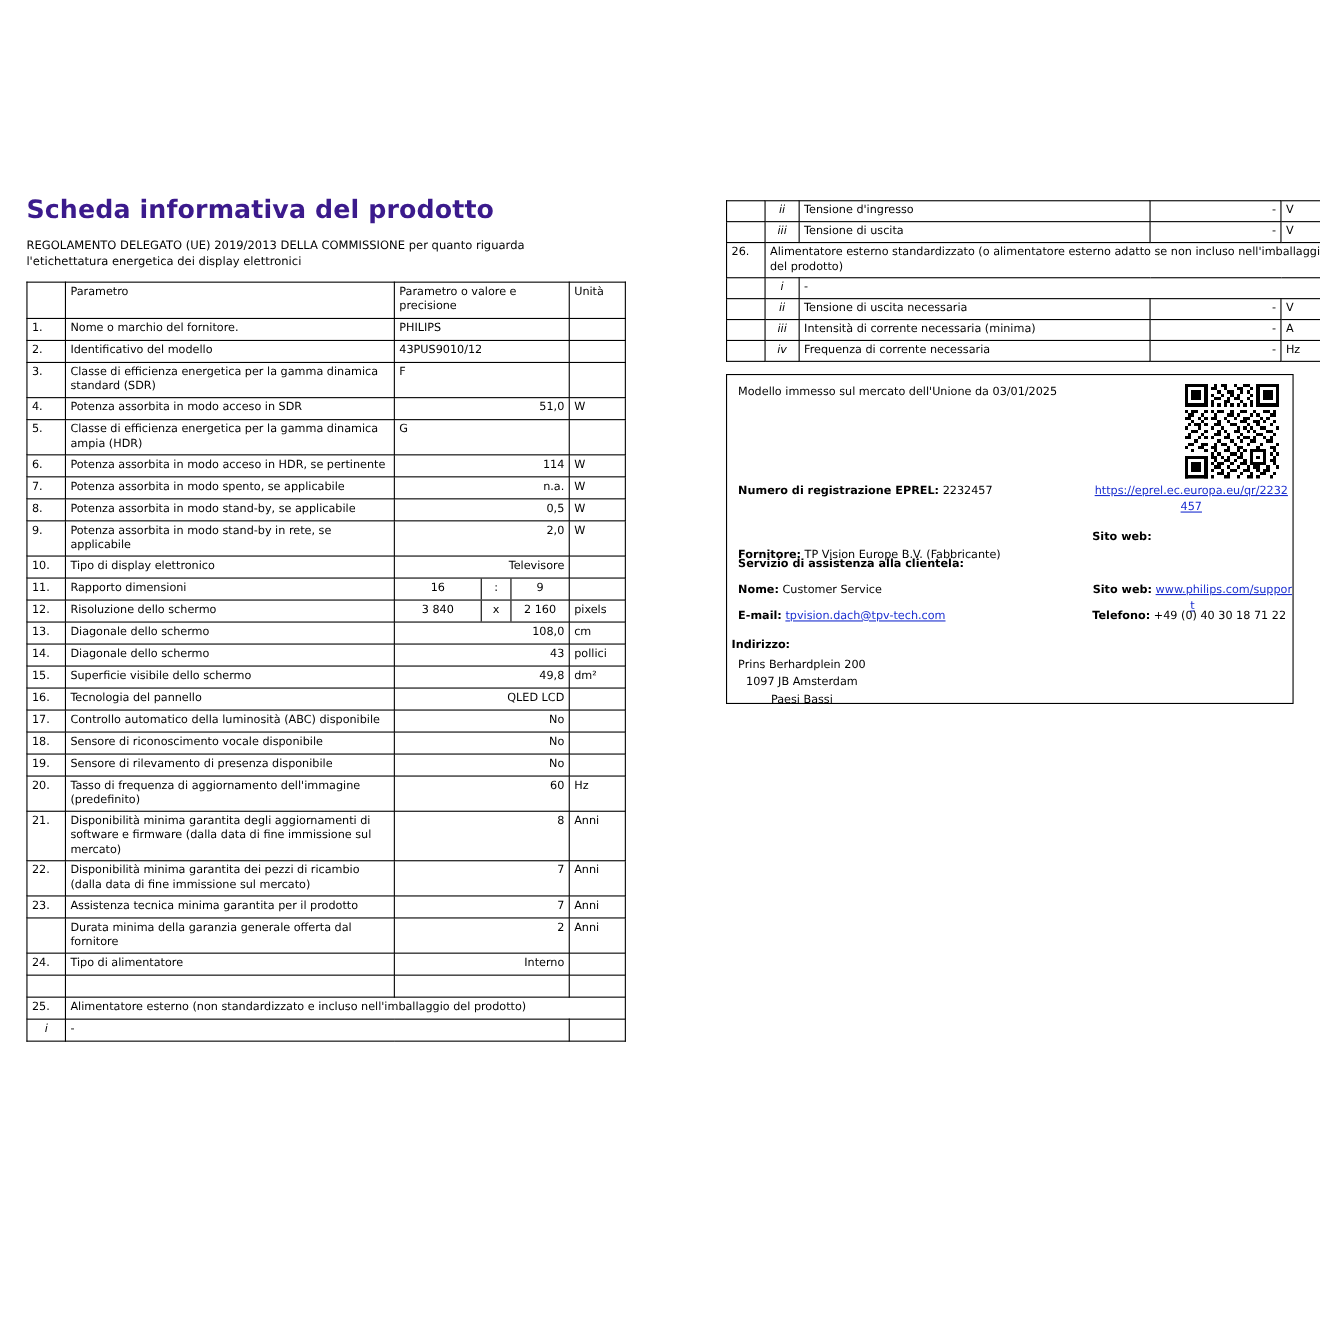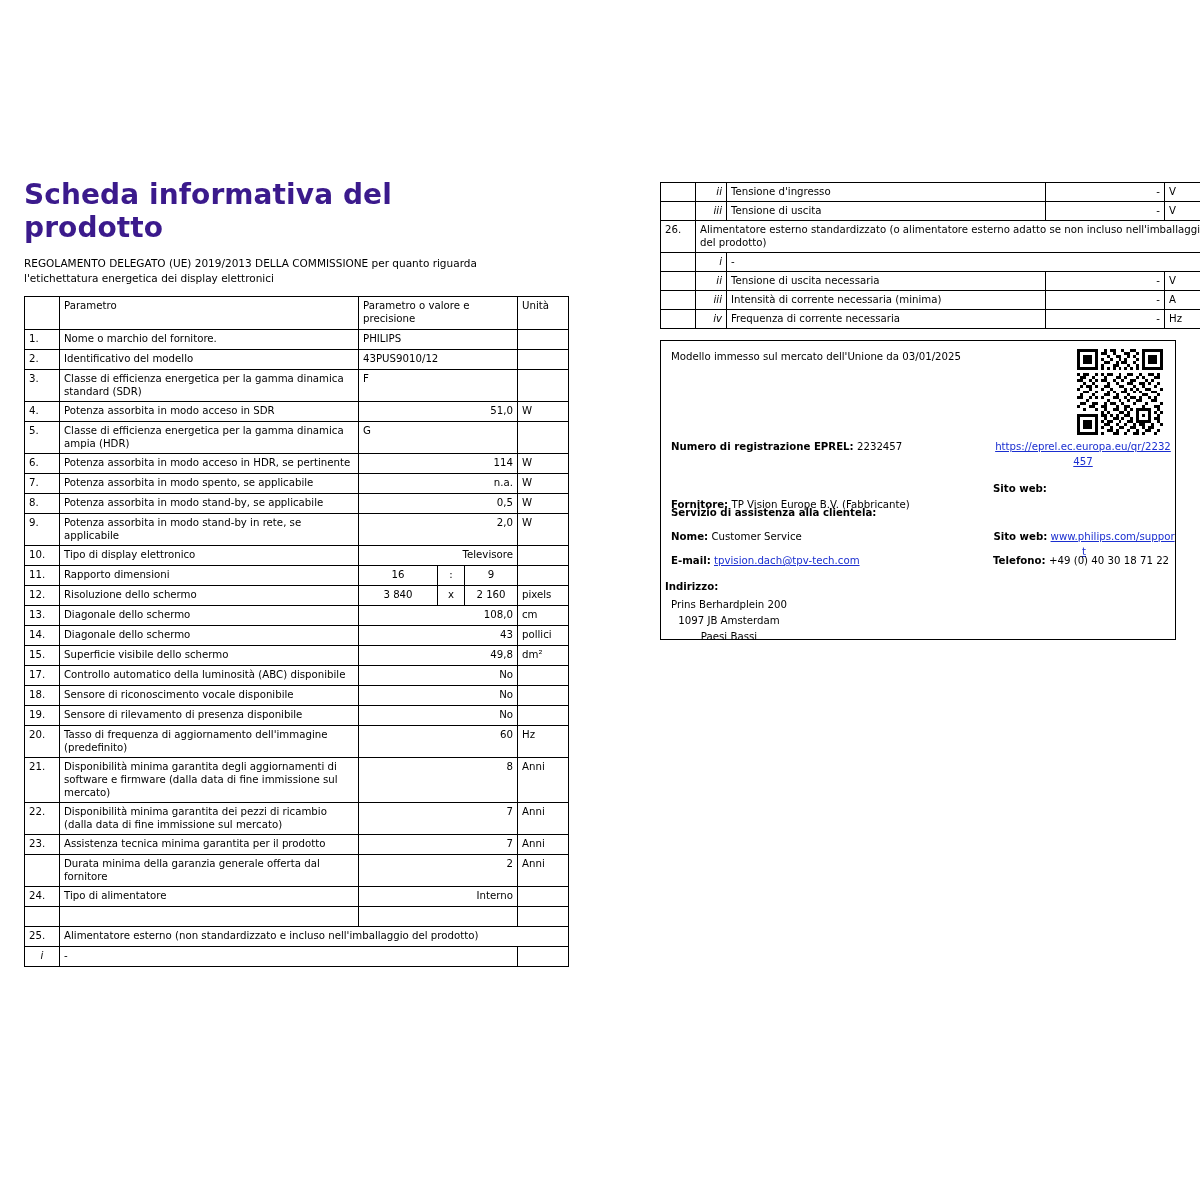--- a/index.html
+++ b/index.html
@@ -22,21 +22,21 @@
     height: 1200px;
   }
   
   .left-col {
     position: absolute;
     left: 24px;
     top: 178px;
     width: 500px;
   }
   .doc-title {
-    font-size: 28px;
+    font-size: 23px;
     font-weight: bold;
     color: #3b1a8c;
     margin: 0 0 12px 0;
     letter-spacing: 0.1px;
   }
   .doc-subtitle {
     font-size: 10.5px;
     line-height: 1.45;
     color: #000;
     margin: 0 0 10px 0;
@@ -83,21 +83,21 @@
     width: 100%;
     font-size: 10.2px;
   }
   table.grid-r td {
     border: 1px solid #000;
     padding: 2px 4px 3px 4px;
     vertical-align: top;
     line-height: 1.28;
   }
   .r-num { width: 26px; }
-  .r-sub { width: 22px; font-style: italic; text-align: right; }
+  .r-sub { width: 22px; font-style: italic; text-align: center; }
   .r-par { width: 310px; }
   .r-val { width: 110px; text-align: right; }
   .r-unit { width: 40px; }
 
   
   .info-box {
     position: absolute;
     left: 660px;
     top: 340px;
     width: 516px;
@@ -266,20 +266,26 @@
           <td class="c-num">14.</td>
           <td class="c-par">Diagonale dello schermo</td>
           <td class="c-val val-right">43</td>
           <td class="c-unit">pollici</td>
         </tr>
         <tr>
           <td class="c-num">15.</td>
           <td class="c-par">Superficie visibile dello schermo</td>
           <td class="c-val val-right">49,8</td>
           <td class="c-unit">dm²</td>
+        </tr>
+        <tr>
+          <td class="c-num">16.</td>
+          <td class="c-par">Tecnologia del pannello</td>
+          <td class="c-val val-right">QLED LCD</td>
+          <td class="c-unit"></td>
         </tr>
         <tr>
           <td class="c-num">17.</td>
           <td class="c-par">Controllo automatico della luminosità (ABC) disponibile</td>
           <td class="c-val val-right">No</td>
           <td class="c-unit"></td>
         </tr>
         <tr>
           <td class="c-num">18.</td>
           <td class="c-par">Sensore di riconoscimento vocale disponibile</td>

